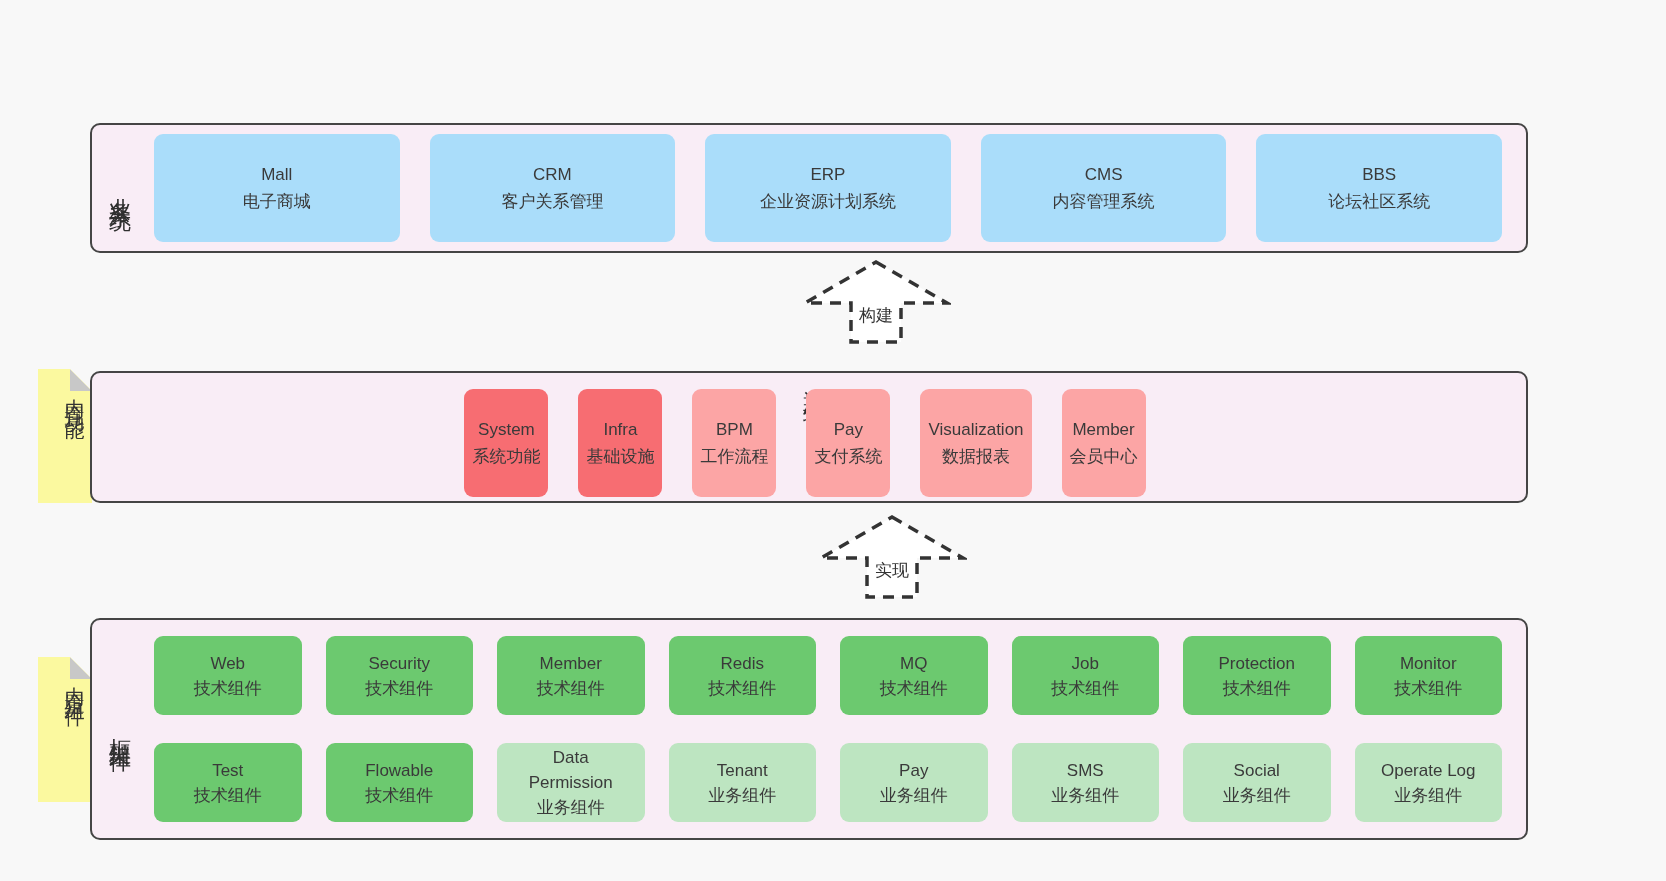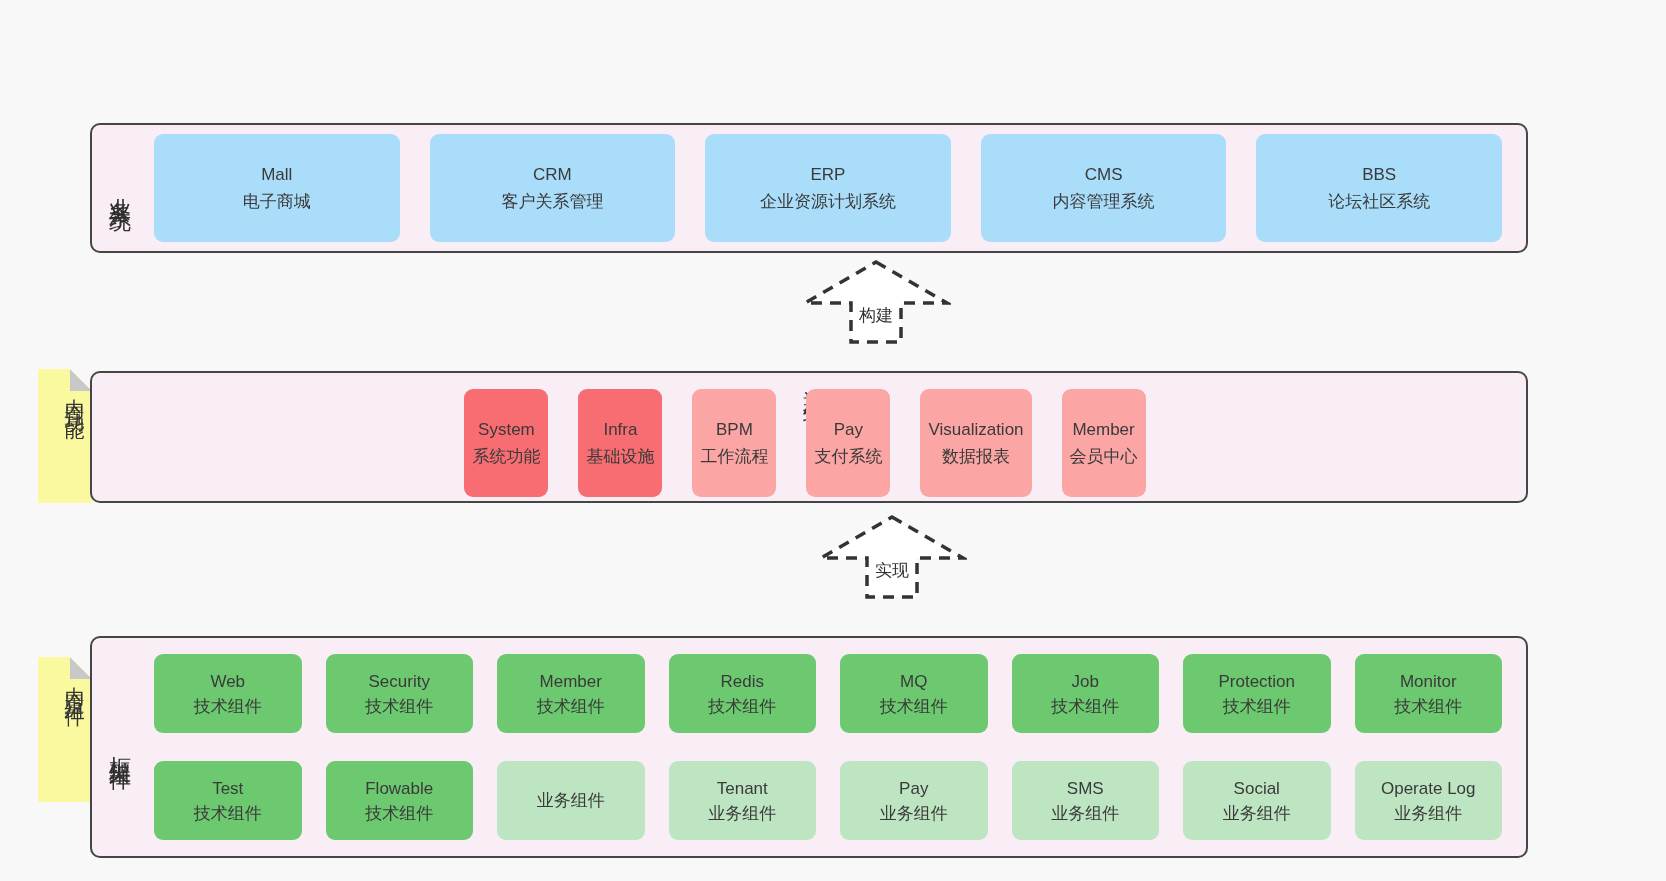--- a/index.html
+++ b/index.html
@@ -17,21 +17,21 @@
     position:absolute;left:90px;width:1438px;
     background:#f9edf6;
     border:2px solid #454545;
     border-radius:10px;
     box-sizing:border-box;
     display:flex;align-items:center;
     z-index:2;
   }
   .panel-top{top:123px;height:130px;}
   .panel-mid{top:371px;height:132px;flex-direction:column;}
-  .panel-bottom{top:618px;height:222px;margin-top:18px;}
+  .panel-bottom{top:618px;height:222px;}
 
   .vlabel{
     flex:none;
     writing-mode:vertical-rl;text-orientation:upright;
     font-size:22px;letter-spacing:4px;line-height:36px;
     color:#2f2f2f;
     margin-left:10px;
     text-align:center;
   }
   .boxes{flex:1;display:flex;gap:30px;margin:0 24px 0 16px;}
@@ -218,20 +218,21 @@
       <div class="row">
         <div class="box green">
           <div class="box-title">Test</div>
           <div class="box-sub">技术组件</div>
         </div>
         <div class="box green">
           <div class="box-title">Flowable</div>
           <div class="box-sub">技术组件</div>
         </div>
         <div class="box lightgreen narrow">
+          <div class="box-title">Data Permission</div>
           <div class="box-sub">业务组件</div>
         </div>
         <div class="box lightgreen">
           <div class="box-title">Tenant</div>
           <div class="box-sub">业务组件</div>
         </div>
         <div class="box lightgreen">
           <div class="box-title">Pay</div>
           <div class="box-sub">业务组件</div>
         </div>

